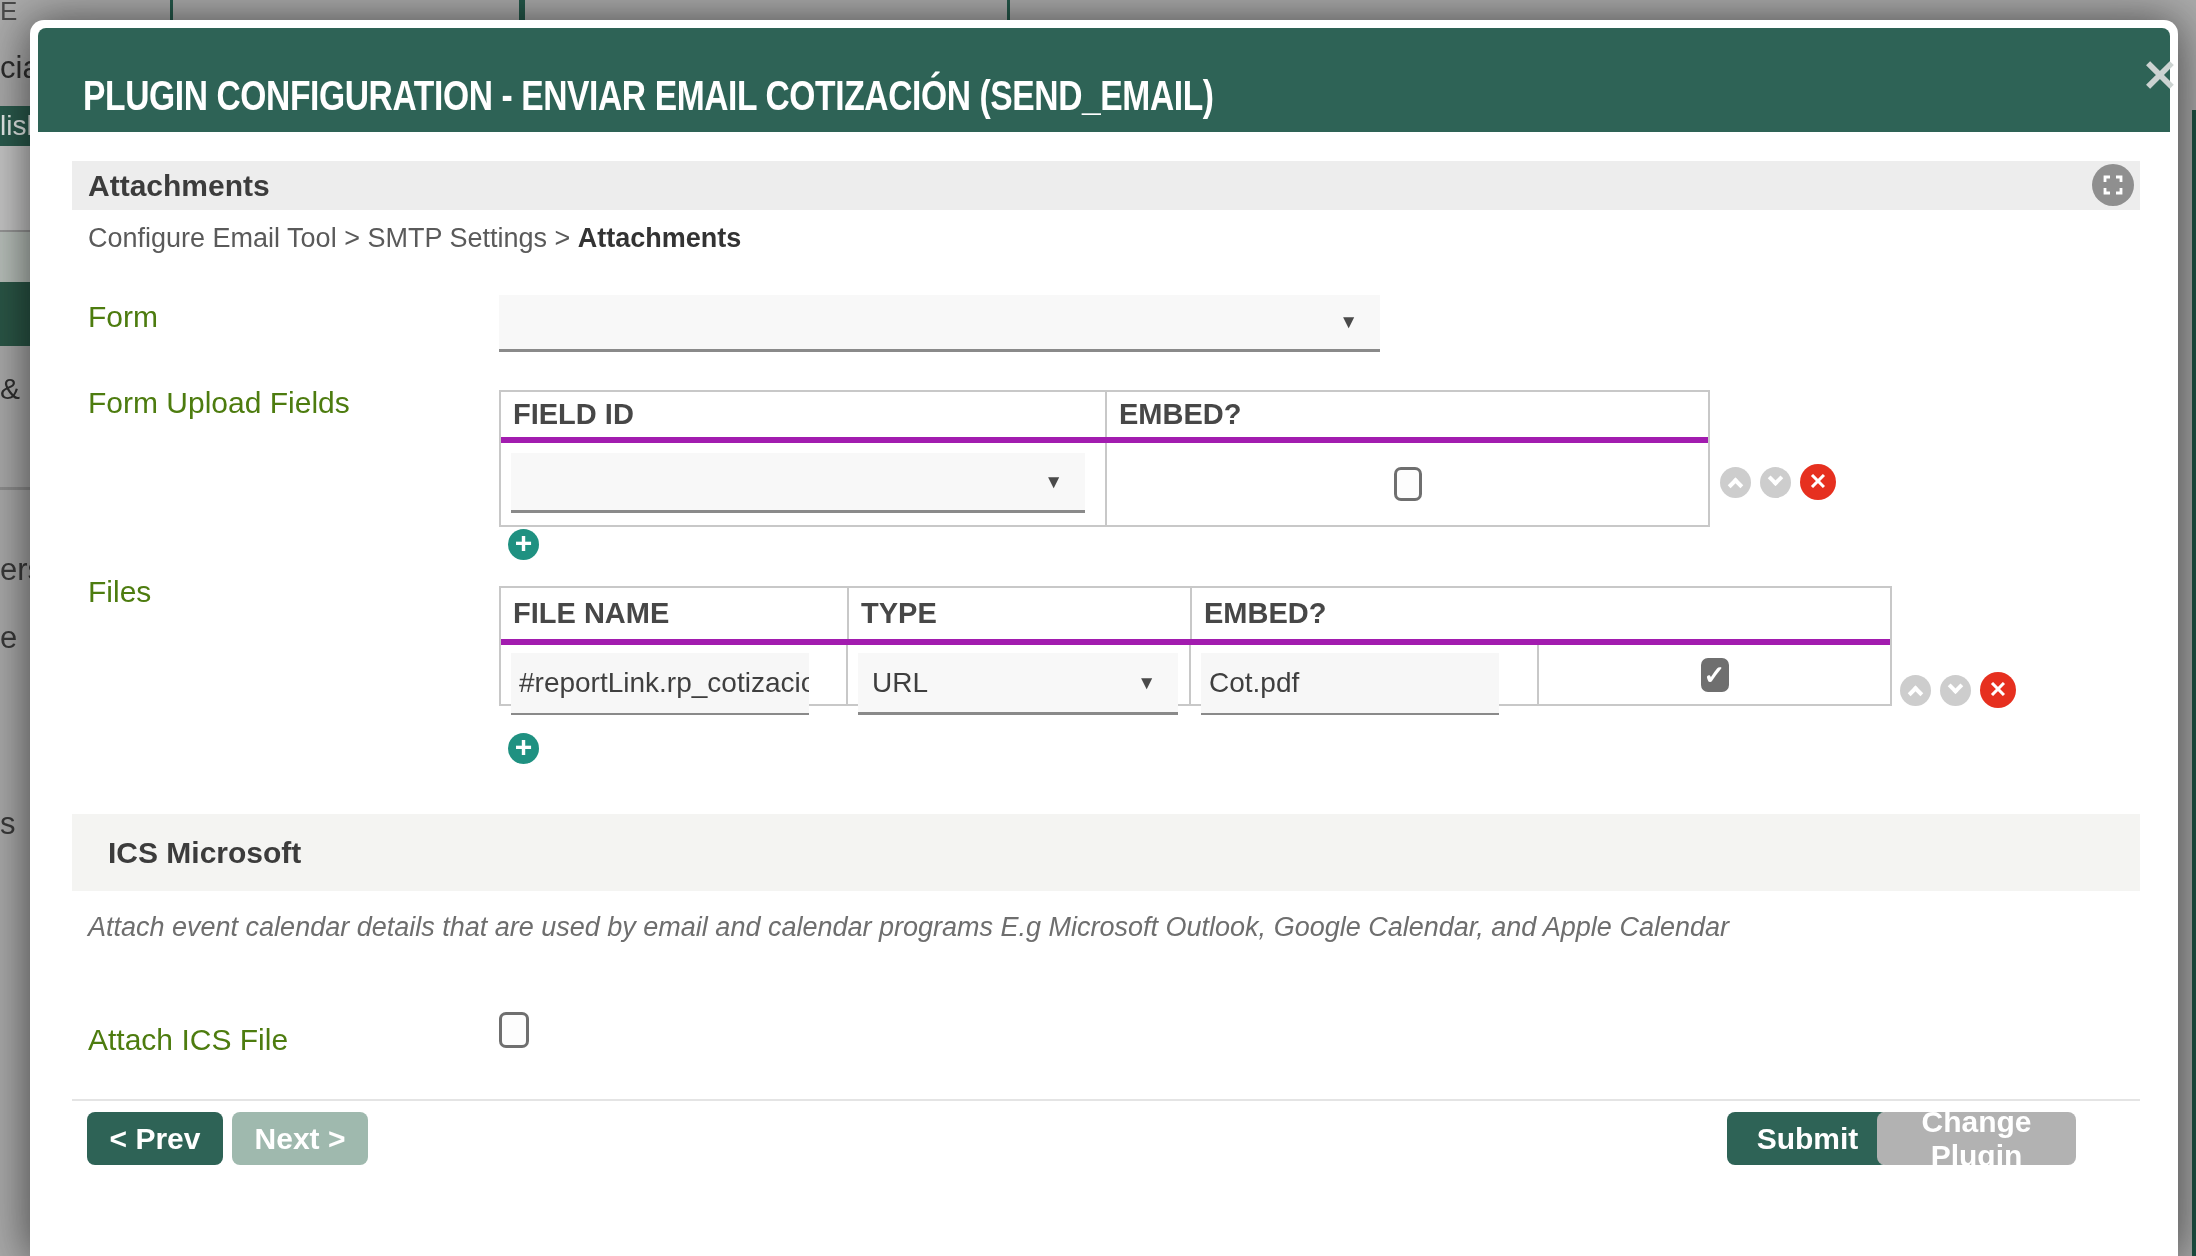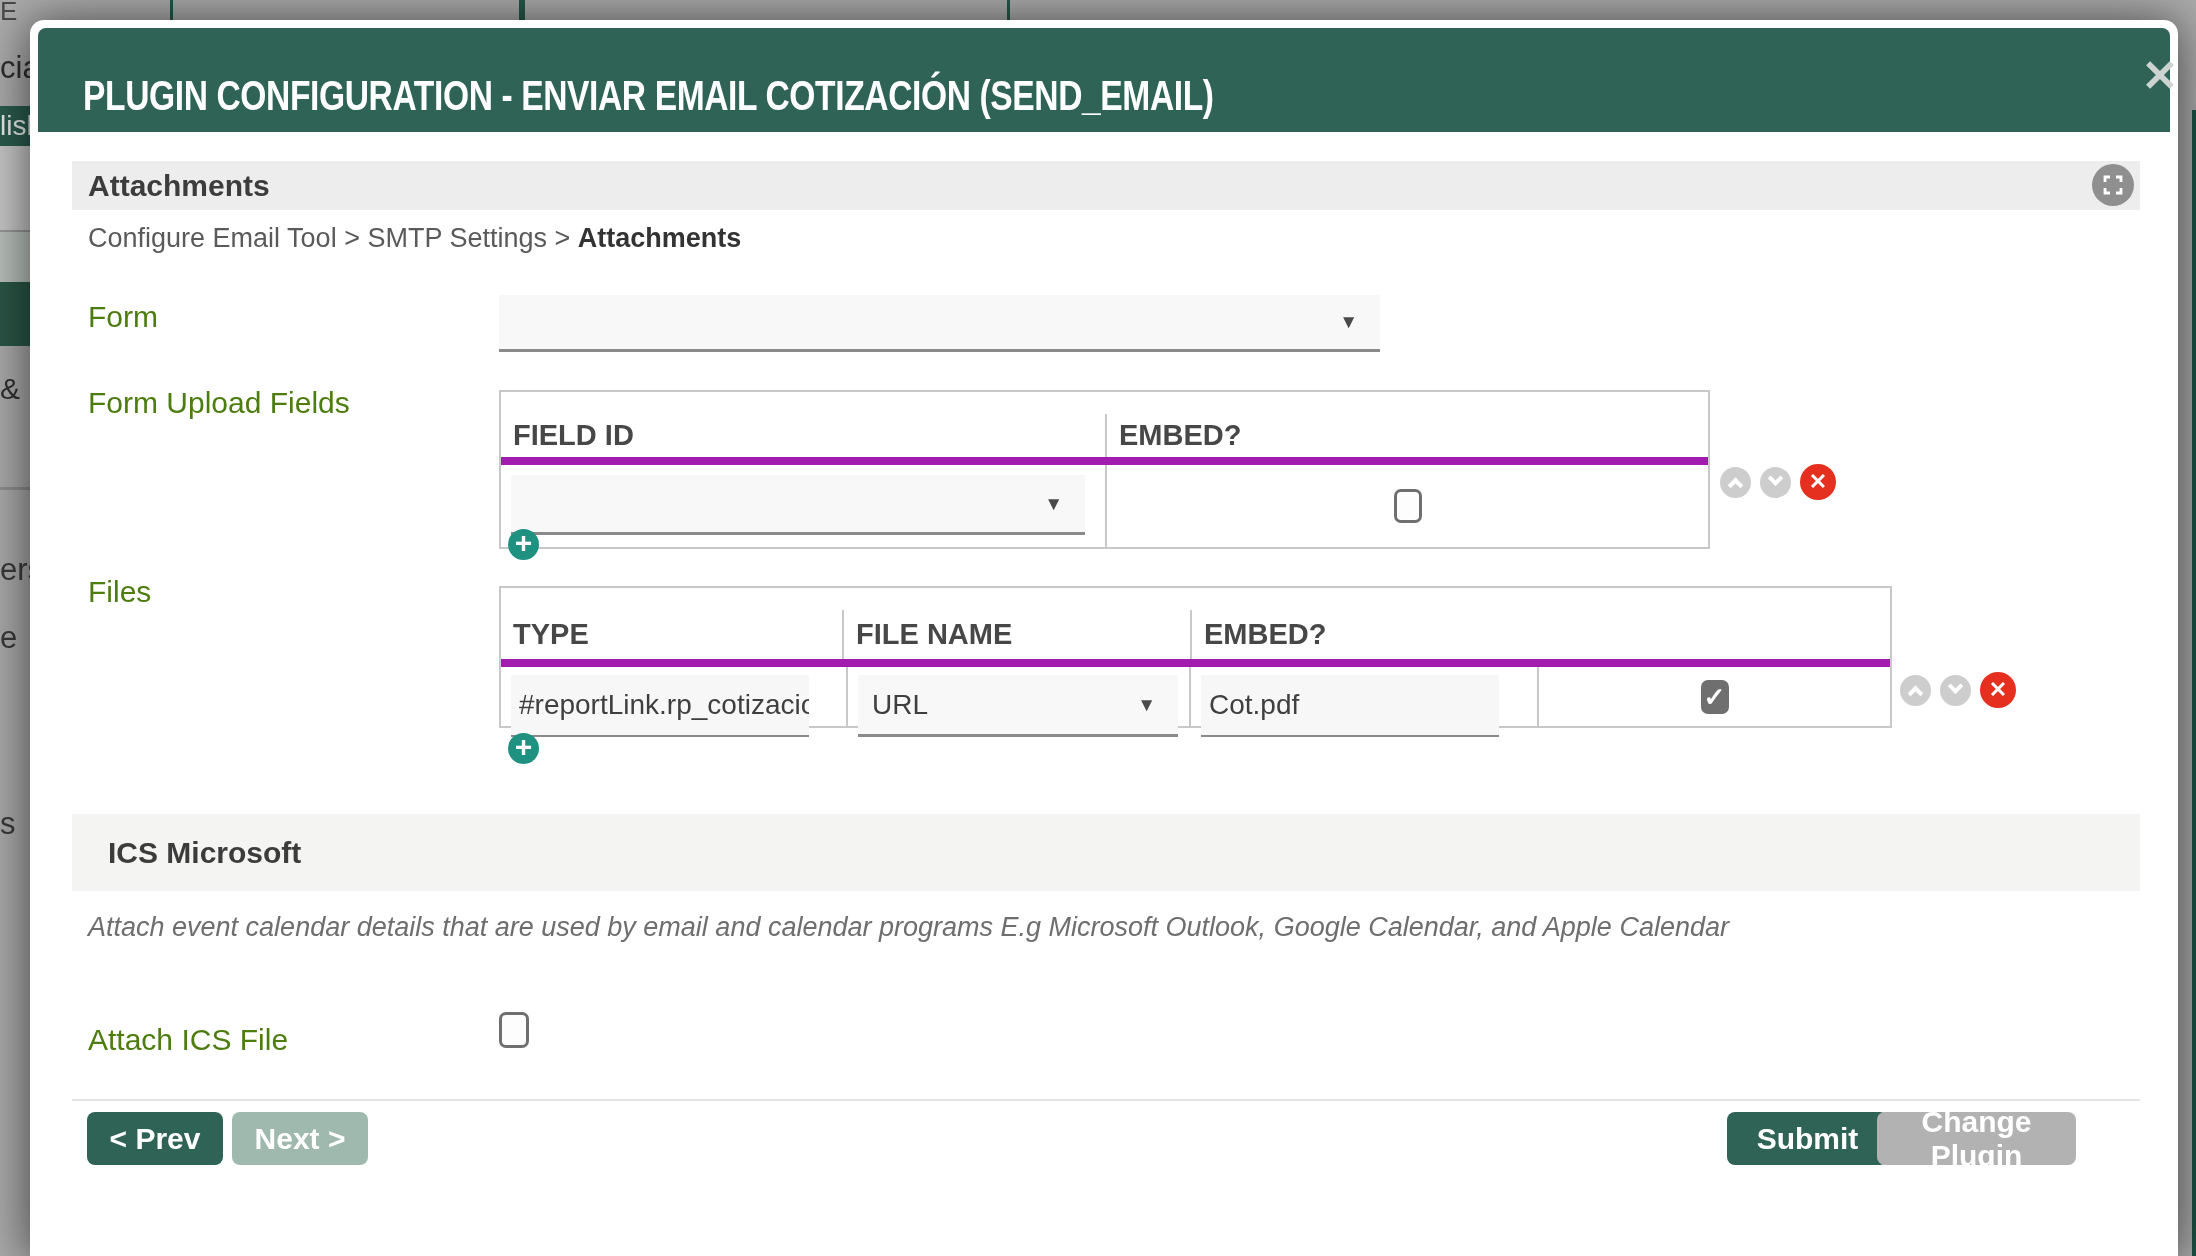--- a/index.html
+++ b/index.html
@@ -64,21 +64,21 @@
   .sel .caret { position:absolute; right:22px; top:50%; transform:translateY(-52%);
                 font-size:19px; color:#4a4a4a; }
   .inp { position:absolute; background:#f7f7f7; border-bottom:2px solid #8a8a8a;
          font-size:28px; color:#3f3f3f; overflow:hidden; white-space:nowrap;
          padding-left:8px; display:flex; align-items:center; cursor:text; }
 
   .form-select { left:469px; top:275px; width:881px; height:57px; }
 
   
   .grid { position:absolute; border:2px solid #c8c8c8; background:#fff; }
-  .grid .hrow { display:flex; border-bottom:8px solid #a21caf;margin-top:22px; }
+  .grid .hrow { display:flex; border-bottom:6px solid #a21caf; }
   .grid .hcell { font-size:29px; font-weight:bold; color:#474747; padding-left:12px;
                  display:flex; align-items:center; border-right:2px solid #c8c8c8; }
   .grid .hcell:last-child { border-right:none; }
   .grid .brow { display:flex; position:relative; }
   .grid .bcell { position:relative; border-right:2px solid #c8c8c8; }
   .grid .bcell:last-child { border-right:none; }
 
   .fuf-table { left:469px; top:370px; width:1211px; }
   .fuf-table .hrow { height:51px; }
   .fuf-table .brow { height:82px; }
@@ -230,22 +230,22 @@
           <span>✕</span>
         </div>
     </div>
     <div class="add-btn fuf-add">
         <span>+</span>
       </div>
 
     <div class="field-label lbl-files">Files</div>
     <div class="grid files-table">
       <div class="hrow">
+        <div class="hcell f-c3">FILE NAME</div>
         <div class="hcell f-c2">TYPE</div>
-        <div class="hcell f-c3">FILE NAME</div>
         <div class="hcell f-c4">EMBED?</div>
       </div>
       <div class="brow">
         <div class="bcell f-c1">
           <div class="inp path-input">#reportLink.rp_cotizacio</div>
         </div>
         <div class="bcell f-c2">
           <div class="sel type-select">
             <span class="val">URL</span>
             <span class="caret">▼</span>

